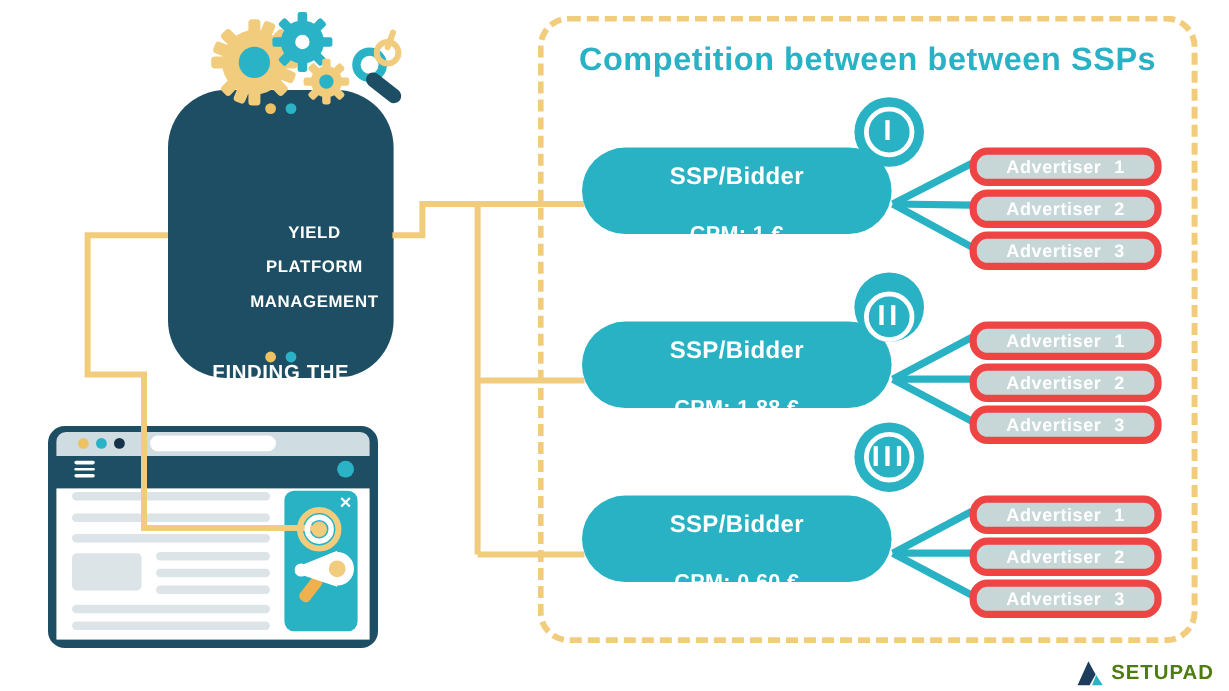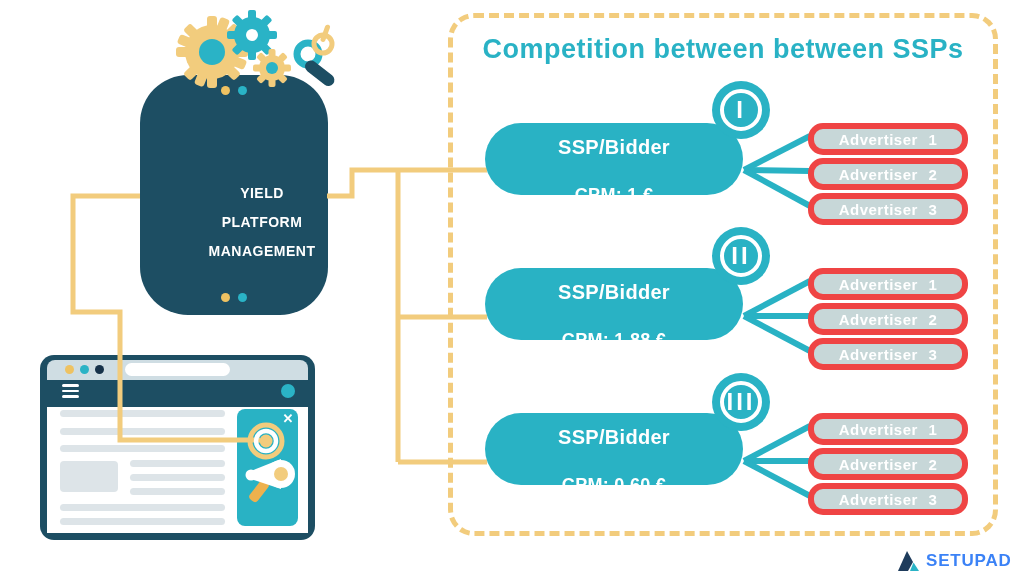--- a/index.html
+++ b/index.html
@@ -52,21 +52,21 @@
   .ad-close{left:280px;top:411px;width:16px;height:16px;color:#fff;font-size:13px;font-weight:bold;
             text-align:center;line-height:16px;z-index:4;}
 
   
   .overlay{left:0;top:0;z-index:2;pointer-events:none;}
   .topart{left:160px;top:2px;z-index:2;pointer-events:none;}
   .adart{z-index:4;pointer-events:none;}
 
   
   .logo{left:897px;top:550px;display:flex;align-items:center;gap:5px;z-index:2;}
-  .logo-text{color:#3b82f6;font-size:17px;font-weight:800;letter-spacing:.8px;}
+  .logo-text{color:#4d7c0f;font-size:17px;font-weight:800;letter-spacing:.8px;}
 </style>
 </head>
 <body>
 
 <div id="canvas">
 
   <div class="abs dashed-box"></div>
   <div class="abs comp-title">Competition between between SSPs</div>
 
   <svg class="abs topart" width="200" height="95" viewBox="0 0 200 95">
@@ -137,20 +137,24 @@
   <div class="abs platform">
     <div class="dot-row" style="top:11px;">
       <span class="dot dot-y"></span>
       <span class="dot dot-t"></span>
     </div>
     <div class="plat-title">
       <div>YIELD</div>
       <div>PLATFORM</div>
       <div>MANAGEMENT</div>
     </div>
+    <div class="plat-sub">
+      <div>FINDING THE</div>
+      <div>BEST CPM</div>
+    </div>
     <div class="dot-row" style="top:218px;">
       <span class="dot dot-y"></span>
       <span class="dot dot-t"></span>
     </div>
   </div>
 
   <div class="abs browser"></div>
   <div class="abs b-topbar"></div>
   <div class="abs b-dot" style="left:65px;background:#eec262;"></div>
   <div class="abs b-dot" style="left:80px;background:#2ab3c6;"></div>
@@ -227,34 +231,34 @@
     </div>
   </div>
   <div class="abs pill" style="top:123px;">Advertiser 1</div>
   <div class="abs pill" style="top:158px;">Advertiser 2</div>
   <div class="abs pill" style="top:193px;">Advertiser 3</div>
 
   <div class="abs ssp-box" style="top:268px;">
     <div class="ssp-label">SSP/Bidder</div>
     <div class="ssp-cpm">CPM: 1.88 €</div>
   </div>
-  <div class="abs numeral-circle" style="top:227px;">
+  <div class="abs numeral-circle" style="top:227px;align-items:flex-end;">
     <div class="numeral-ring">
       <span class="numeral">II</span>
     </div>
   </div>
   <div class="abs pill" style="top:268px;">Advertiser 1</div>
   <div class="abs pill" style="top:303px;">Advertiser 2</div>
   <div class="abs pill" style="top:338px;">Advertiser 3</div>
 
   <div class="abs ssp-box" style="top:413px;">
     <div class="ssp-label">SSP/Bidder</div>
     <div class="ssp-cpm">CPM: 0.60 €</div>
   </div>
-  <div class="abs numeral-circle" style="top:373px;">
+  <div class="abs numeral-circle" style="top:352px;">
     <div class="numeral-ring">
       <span class="numeral">III</span>
     </div>
   </div>
   <div class="abs pill" style="top:413px;">Advertiser 1</div>
   <div class="abs pill" style="top:448px;">Advertiser 2</div>
   <div class="abs pill" style="top:483px;">Advertiser 3</div>
 
   <div class="abs logo">
     <svg width="24" height="22" viewBox="0 0 24 22">

